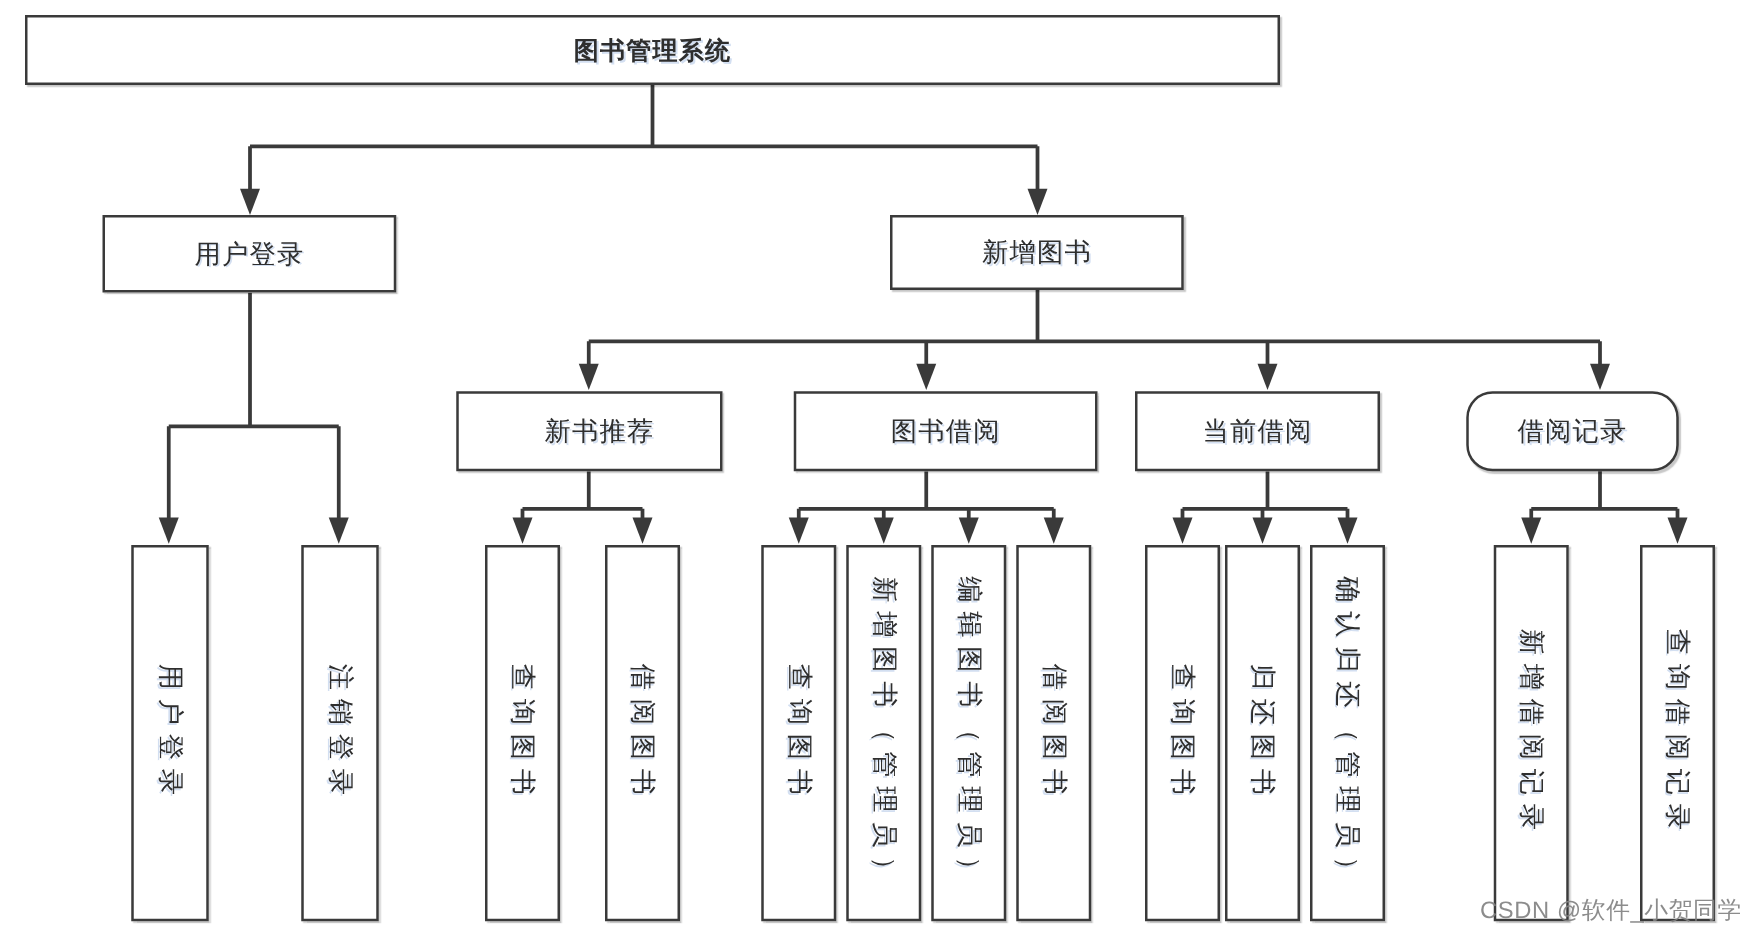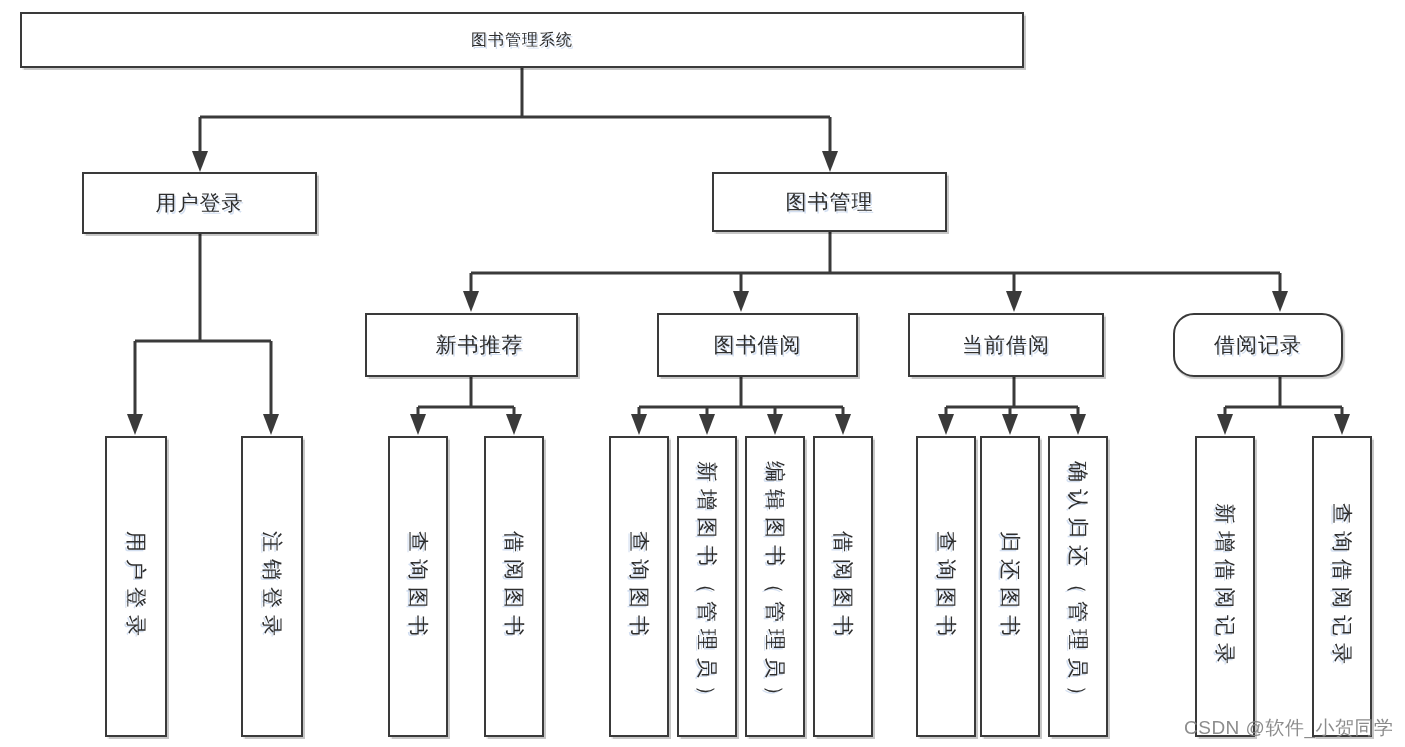--- a/index.html
+++ b/index.html
@@ -24,21 +24,21 @@
     white-space: nowrap;
   }
   .hbox span { font-size: 21px; letter-spacing: 1px; }
   .vbox span {
     writing-mode: vertical-rl;
     text-orientation: sideways;
     font-size: 21px;
     letter-spacing: 7px;
     line-height: 1;
   }
-  .title-box span { font-size: 16px; letter-spacing: 1px; }
+  .title-box span { font-size: 20px; letter-spacing: 1px; font-weight: bold; }
   .watermark {
     position: absolute; left: 1184px; top: 715px; z-index: 3;
     font-size: 19px; color: rgba(130,130,130,0.92);
     letter-spacing: 0.5px; white-space: nowrap;
   }
 </style>
 </head>
 <body>
 
 <div class="canvas">
@@ -102,27 +102,27 @@
   </svg>
 
   <div class="box hbox title-box" style="left:20px; top:12px; width:1004px; height:56px;">
     <span>图书管理系统</span>
   </div>
 
   <div class="box hbox" style="left:82px; top:172px; width:235px; height:62px;">
     <span>用户登录</span>
   </div>
   <div class="box hbox" style="left:712px; top:172px; width:235px; height:60px;">
-    <span>图书管理</span>
+    <span>新增图书</span>
   </div>
 
   <div class="box hbox" style="left:365px; top:313px; width:213px; height:64px;padding-left:16px;">
     <span>新书推荐</span>
   </div>
-  <div class="box hbox" style="left:635px; top:313px; width:201px; height:64px;margin-left:22px;">
+  <div class="box hbox" style="left:635px; top:313px; width:243px; height:64px;">
     <span>图书借阅</span>
   </div>
   <div class="box hbox" style="left:908px; top:313px; width:196px; height:64px;">
     <span>当前借阅</span>
   </div>
   <div class="box hbox" style="left:1173px; top:313px; width:170px; height:64px;border-radius:21px;">
     <span>借阅记录</span>
   </div>
 
   <div class="box vbox" style="left:105px; top:436px; width:62px; height:301px;">

